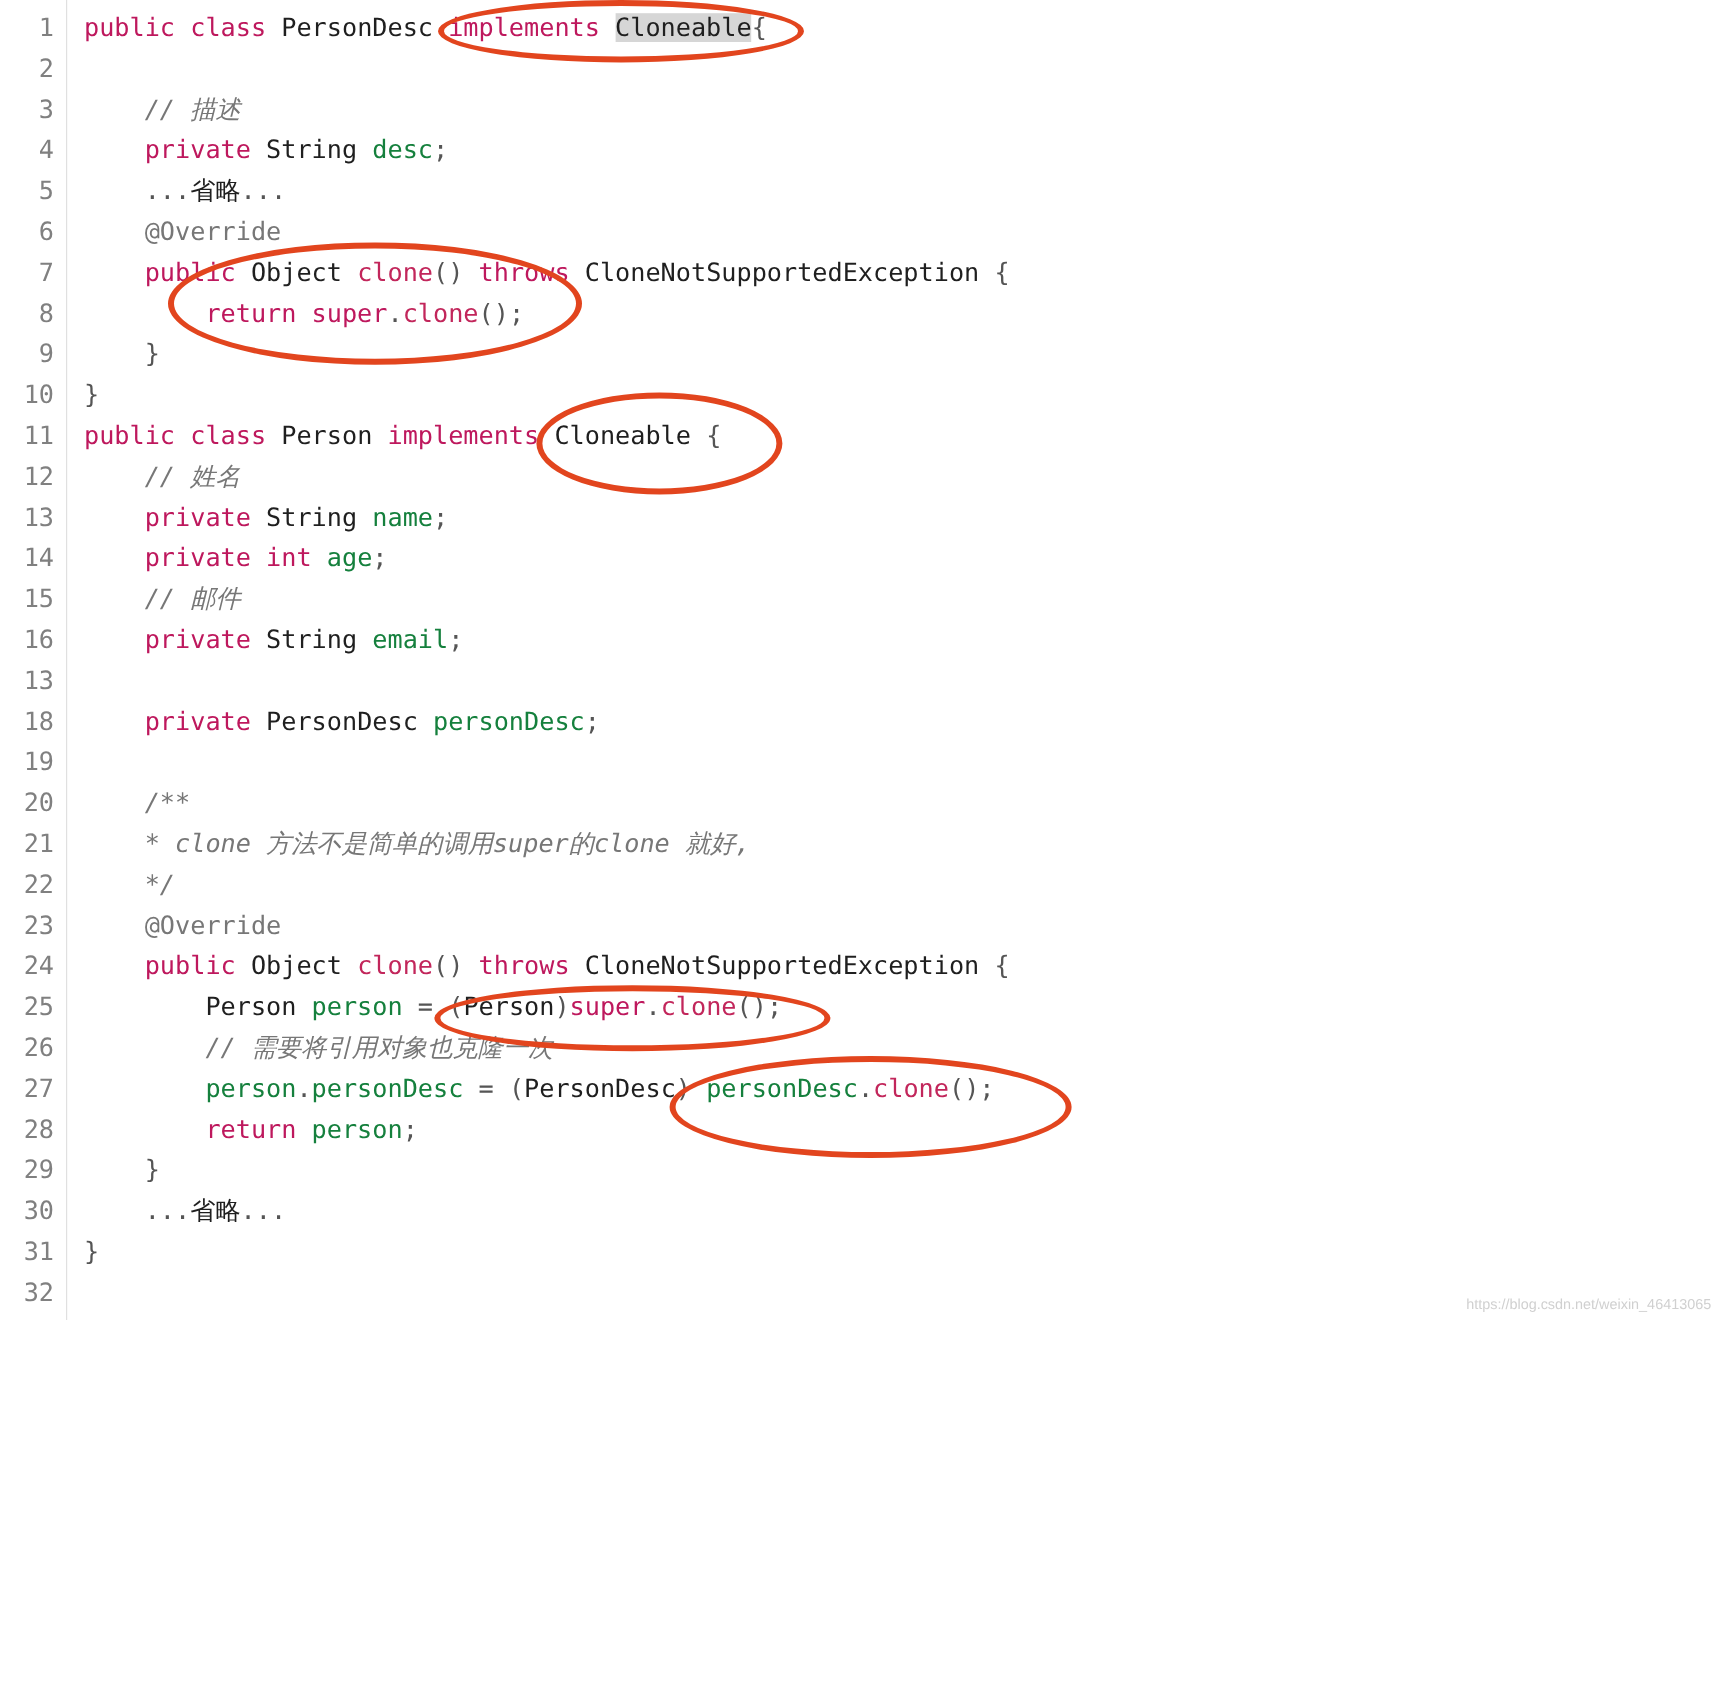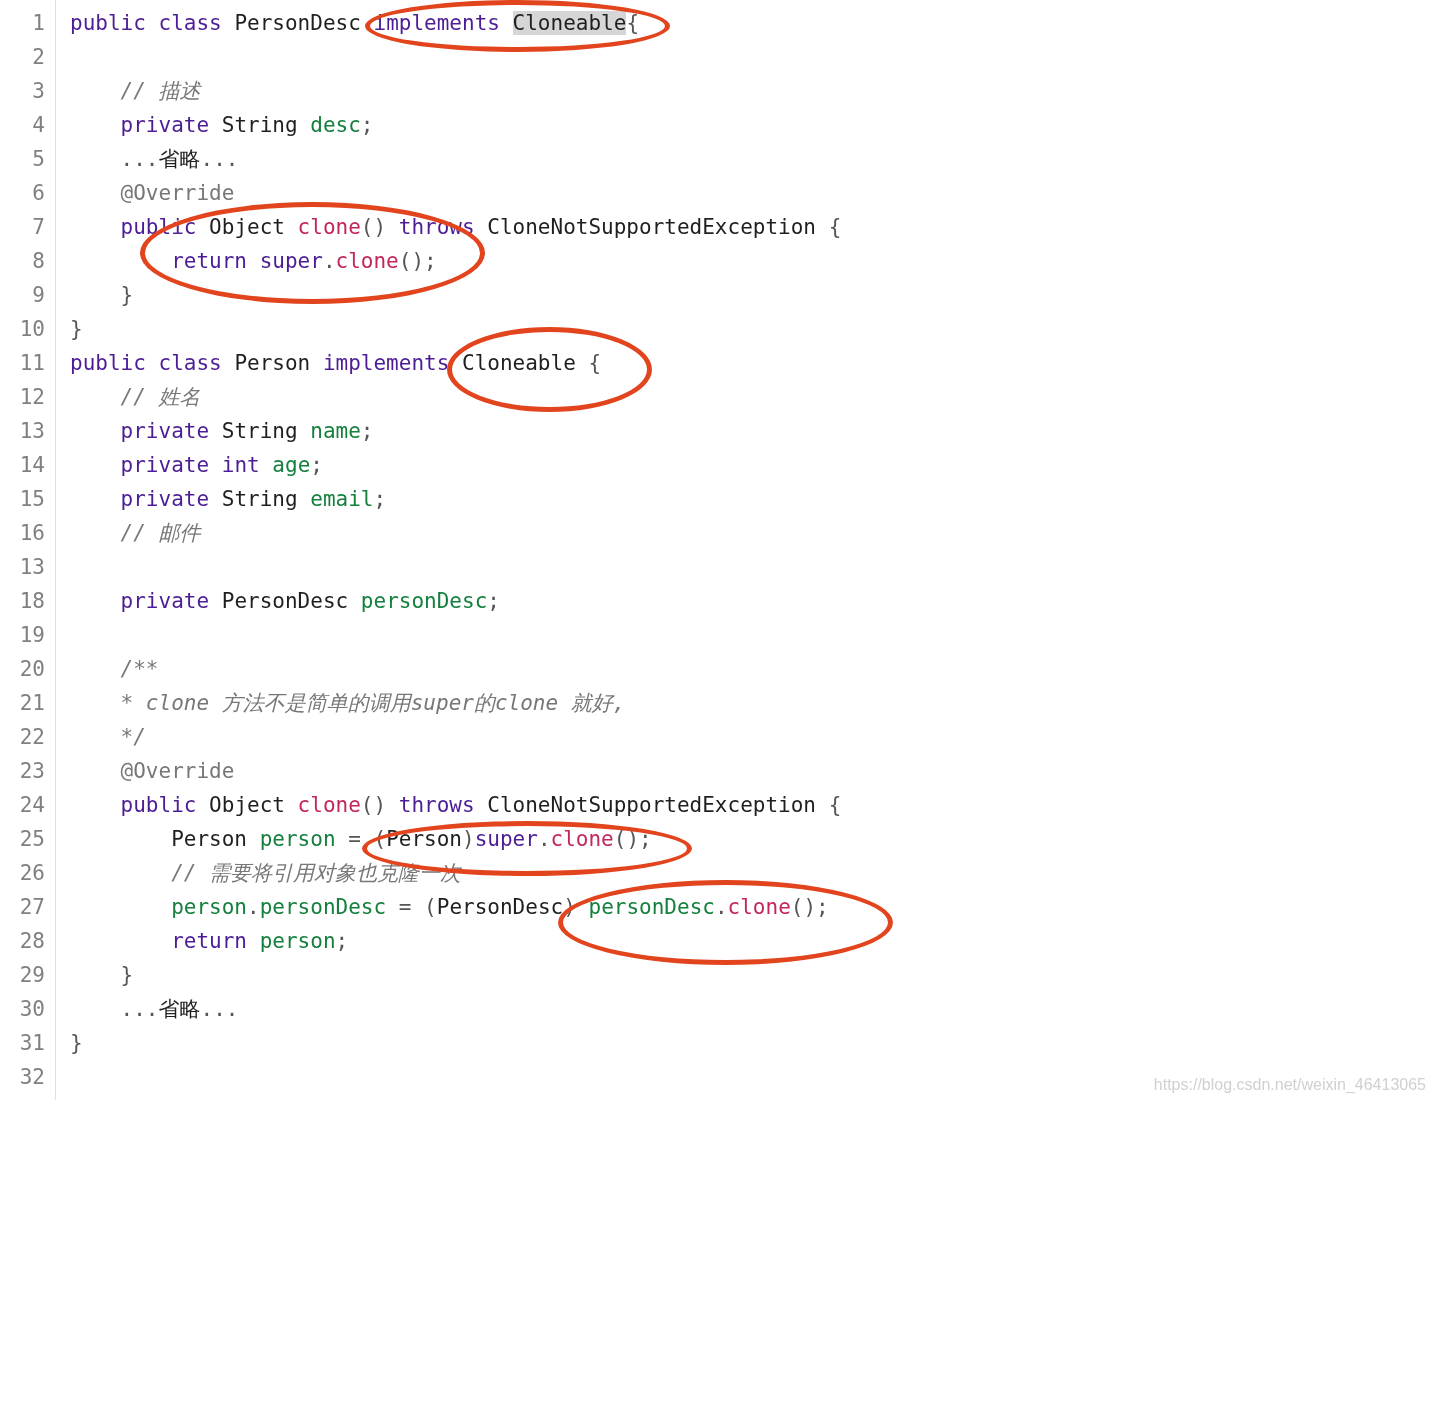--- a/index.html
+++ b/index.html
@@ -34,21 +34,21 @@
   padding-top: 6px;
   padding-bottom: 6px;
   flex: 1;
 }
 .code-line {
   line-height: 34px;
   height: 34px;
   white-space: pre;
   color: #1f1f1f;
 }
-.kw { color: #4c1d95; }        
+.kw { color: #be185d; }        
 .type { color: #1f1f1f; }      
 .ident { color: #15803d; }
 .method-dec { color: #c2265b; } 
 .method-call { color: #c2265b; }
 .comment { color: #777; font-style: italic; }
 .annot { color: #777; margin-top: 30px; }
 .punct { color: #555; }
 .sel { background: #d6d6d6; }
 .paren { color: #555; }
 
@@ -56,21 +56,21 @@
 .ellipse {
   position: absolute;
   border: 5px solid #e2451e;
   border-radius: 50%;
   pointer-events: none;
 }
 .watermark {
   position: absolute;
   right: 12px;
   bottom: 6px;
-  font-size: 16px;
+  font-size: 12px;
   color: #d0d0d0;
   font-family: Arial, sans-serif;
 }
 </style>
 </head>
 <body>
 
 <div class="code-container">
   <div class="gutter" id="gutter">
       <div class="line-num">1</div>
@@ -114,22 +114,22 @@
       <div class="code-line">    <span class="punct">...</span>省略<span class="punct">...</span></div>
       <div class="code-line">    <span class="annot">@Override</span></div>
       <div class="code-line">    <span class="kw">public</span> <span class="type">Object</span> <span class="method-dec">clone</span><span class="paren">()</span> <span class="kw">throws</span> <span class="type">CloneNotSupportedException</span> <span class="punct">{</span></div>
       <div class="code-line">        <span class="kw">return</span> <span class="kw">super</span><span class="punct">.</span><span class="method-call">clone</span><span class="paren">()</span><span class="punct">;</span></div>
       <div class="code-line">    <span class="punct">}</span></div>
       <div class="code-line"><span class="punct">}</span></div>
       <div class="code-line"><span class="kw">public</span> <span class="kw">class</span> <span class="type">Person</span> <span class="kw">implements</span> <span class="type">Cloneable</span> <span class="punct">{</span></div>
       <div class="code-line">    <span class="comment">// 姓名</span></div>
       <div class="code-line">    <span class="kw">private</span> <span class="type">String</span> <span class="ident">name</span><span class="punct">;</span></div>
       <div class="code-line">    <span class="kw">private</span> <span class="kw">int</span> <span class="ident">age</span><span class="punct">;</span></div>
+      <div class="code-line">    <span class="comment">// 邮件</span></div>
       <div class="code-line">    <span class="kw">private</span> <span class="type">String</span> <span class="ident">email</span><span class="punct">;</span></div>
-      <div class="code-line">    <span class="comment">// 邮件</span></div>
       <div class="code-line"></div>
       <div class="code-line">    <span class="kw">private</span> <span class="type">PersonDesc</span> <span class="ident">personDesc</span><span class="punct">;</span></div>
       <div class="code-line"></div>
       <div class="code-line">    <span class="comment">/**</span></div>
       <div class="code-line">    <span class="comment">* clone 方法不是简单的调用super的clone 就好,</span></div>
       <div class="code-line">    <span class="comment">*/</span></div>
       <div class="code-line">    <span class="annot">@Override</span></div>
       <div class="code-line">    <span class="kw">public</span> <span class="type">Object</span> <span class="method-dec">clone</span><span class="paren">()</span> <span class="kw">throws</span> <span class="type">CloneNotSupportedException</span> <span class="punct">{</span></div>
       <div class="code-line">        <span class="type">Person</span> <span class="ident">person</span> <span class="punct">=</span> <span class="paren">(</span><span class="type">Person</span><span class="paren">)</span><span class="kw">super</span><span class="punct">.</span><span class="method-call">clone</span><span class="paren">()</span><span class="punct">;</span></div>
       <div class="code-line">        <span class="comment">// 需要将引用对象也克隆一次</span></div>

